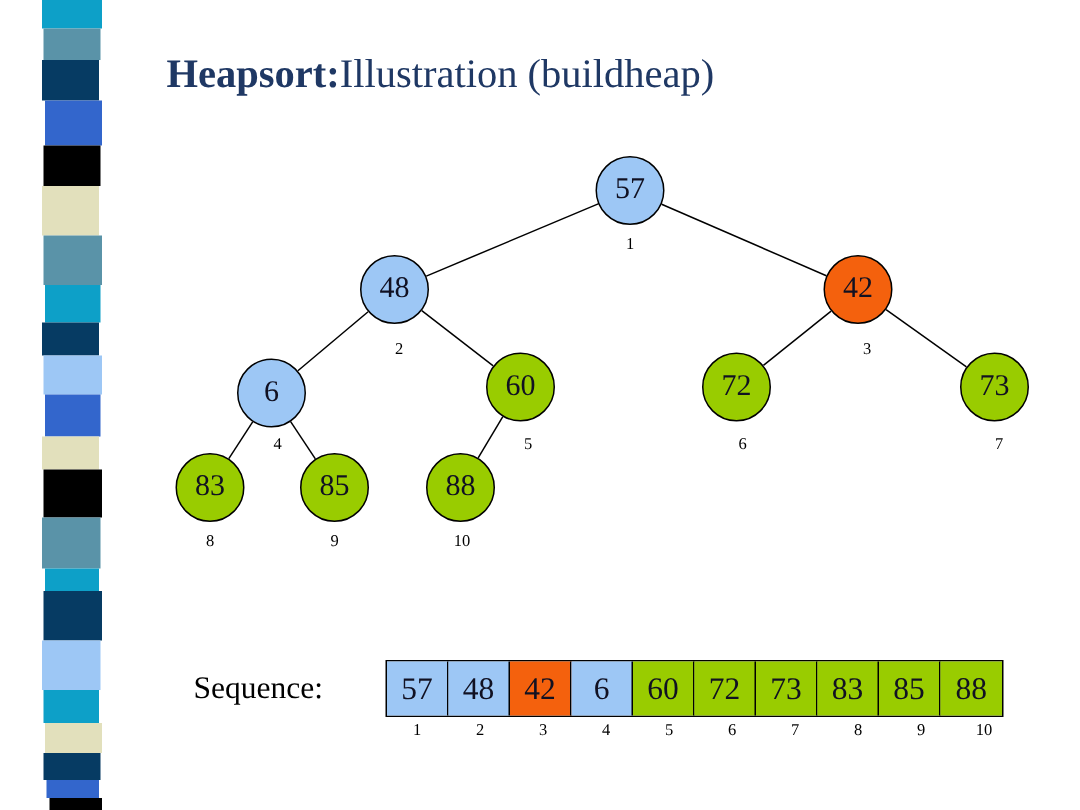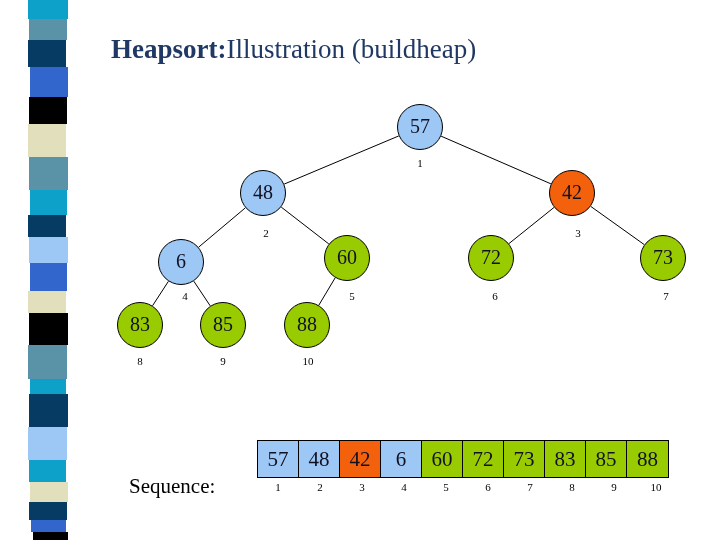--- a/index.html
+++ b/index.html
@@ -84,21 +84,20 @@
 
   
   #sequence-label {
     position: absolute;
     left: 129px;
     top: 446px;
     color: #000000;
     font-family: "Liberation Serif", serif;
     font-size: 21px;
     white-space: nowrap;
-    margin-top: 28px;
   }
   #sequence-table {
     position: absolute;
     left: 257px;
     top: 440px;
     display: flex;
     border: 1px solid #000000;
     box-sizing: content-box;
   }
   .seq-cell {

